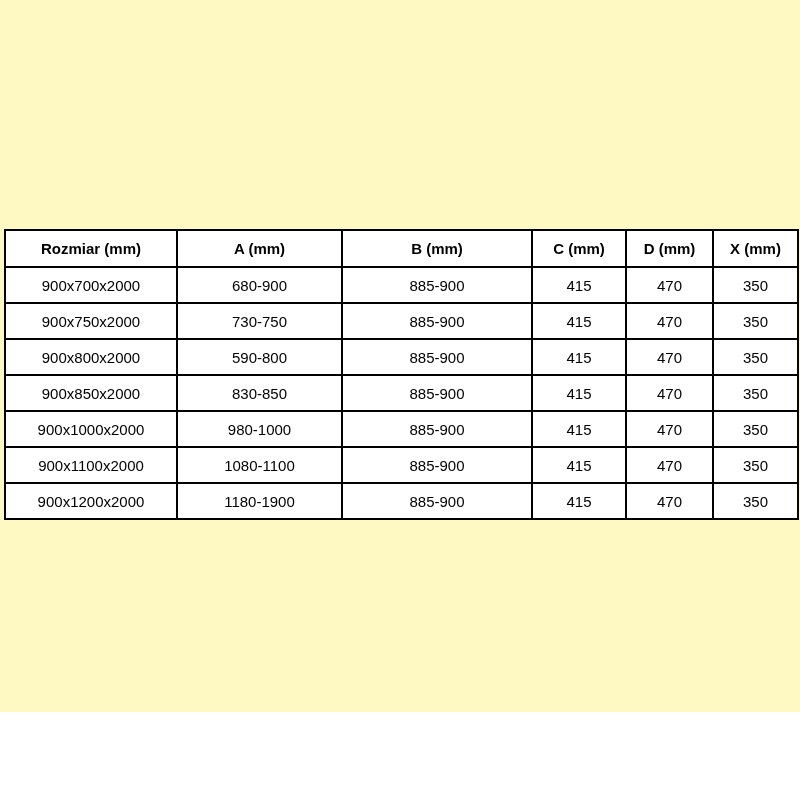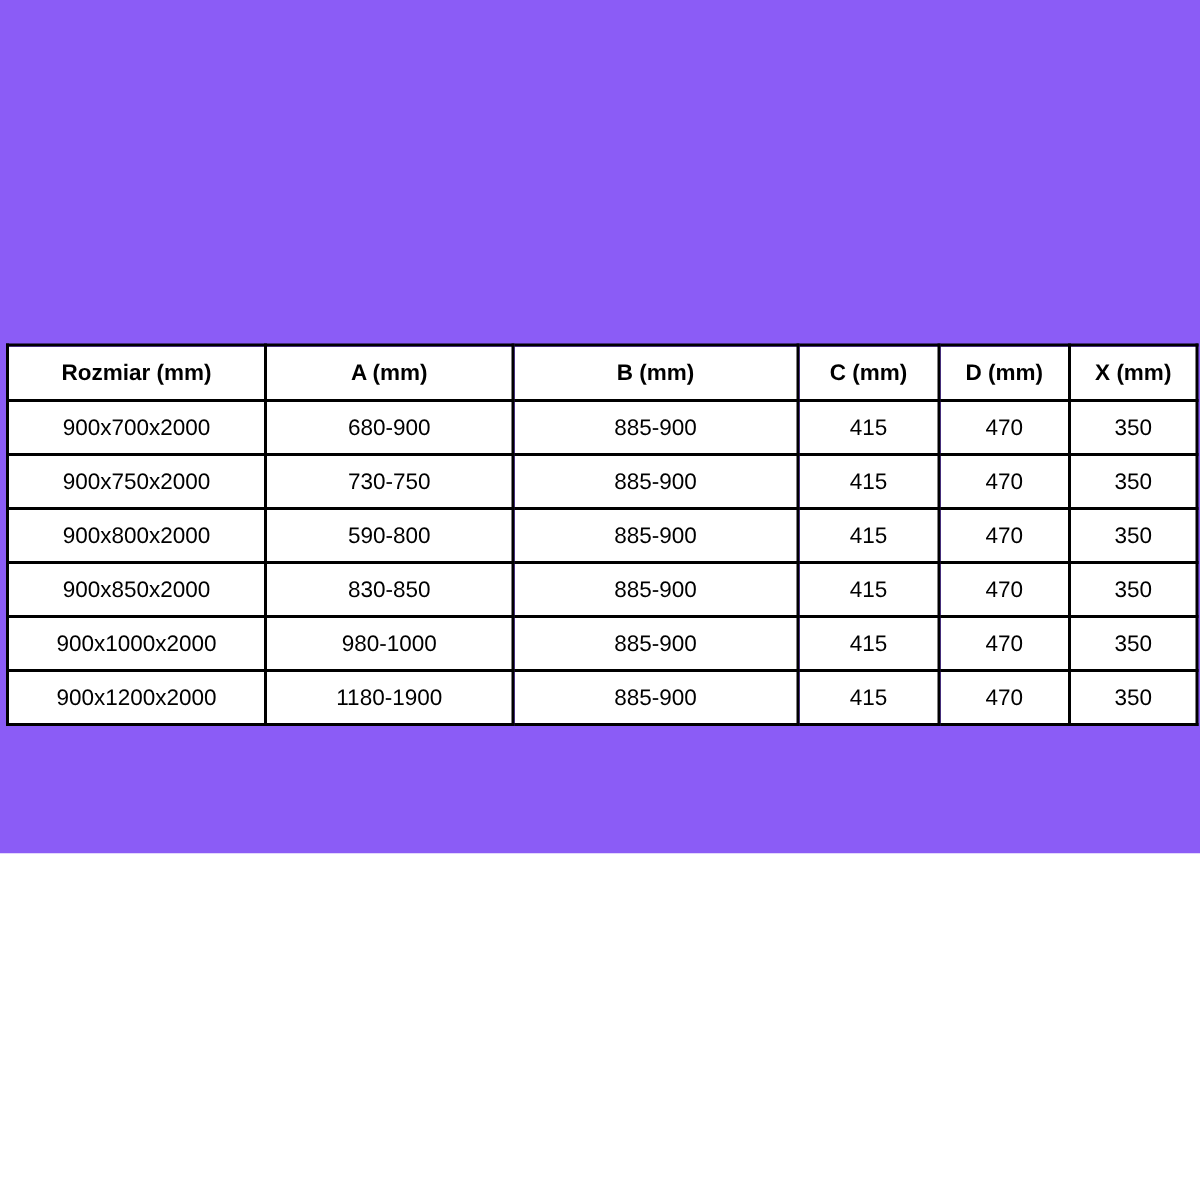--- a/index.html
+++ b/index.html
@@ -3,22 +3,22 @@
 <meta charset="utf-8">
 <style>
   html, body {
     margin: 0;
     padding: 0;
     background: #ffffff;
   }
   .page {
     position: relative;
     width: 800px;
-    height: 569px;
-    background: #8b5cf6;
+    height: 712px;
+    background: #fef9c3;
     font-family: "Liberation Sans", sans-serif;
     color: #000000;
     overflow: hidden;
   }
   table.dim-table {
     position: absolute;
     left: 4px;
     top: 229px;
     width: 793px;
     border-collapse: collapse;
@@ -110,20 +110,28 @@
         </tr>
         <tr>
           <td>900x1000x2000</td>
           <td>980-1000</td>
           <td>885-900</td>
           <td>415</td>
           <td>470</td>
           <td>350</td>
         </tr>
         <tr>
+          <td>900x1100x2000</td>
+          <td>1080-1100</td>
+          <td>885-900</td>
+          <td>415</td>
+          <td>470</td>
+          <td>350</td>
+        </tr>
+        <tr>
           <td>900x1200x2000</td>
           <td>1180-1900</td>
           <td>885-900</td>
           <td>415</td>
           <td>470</td>
           <td>350</td>
         </tr>
       </tbody>
   </table>
 </div>

